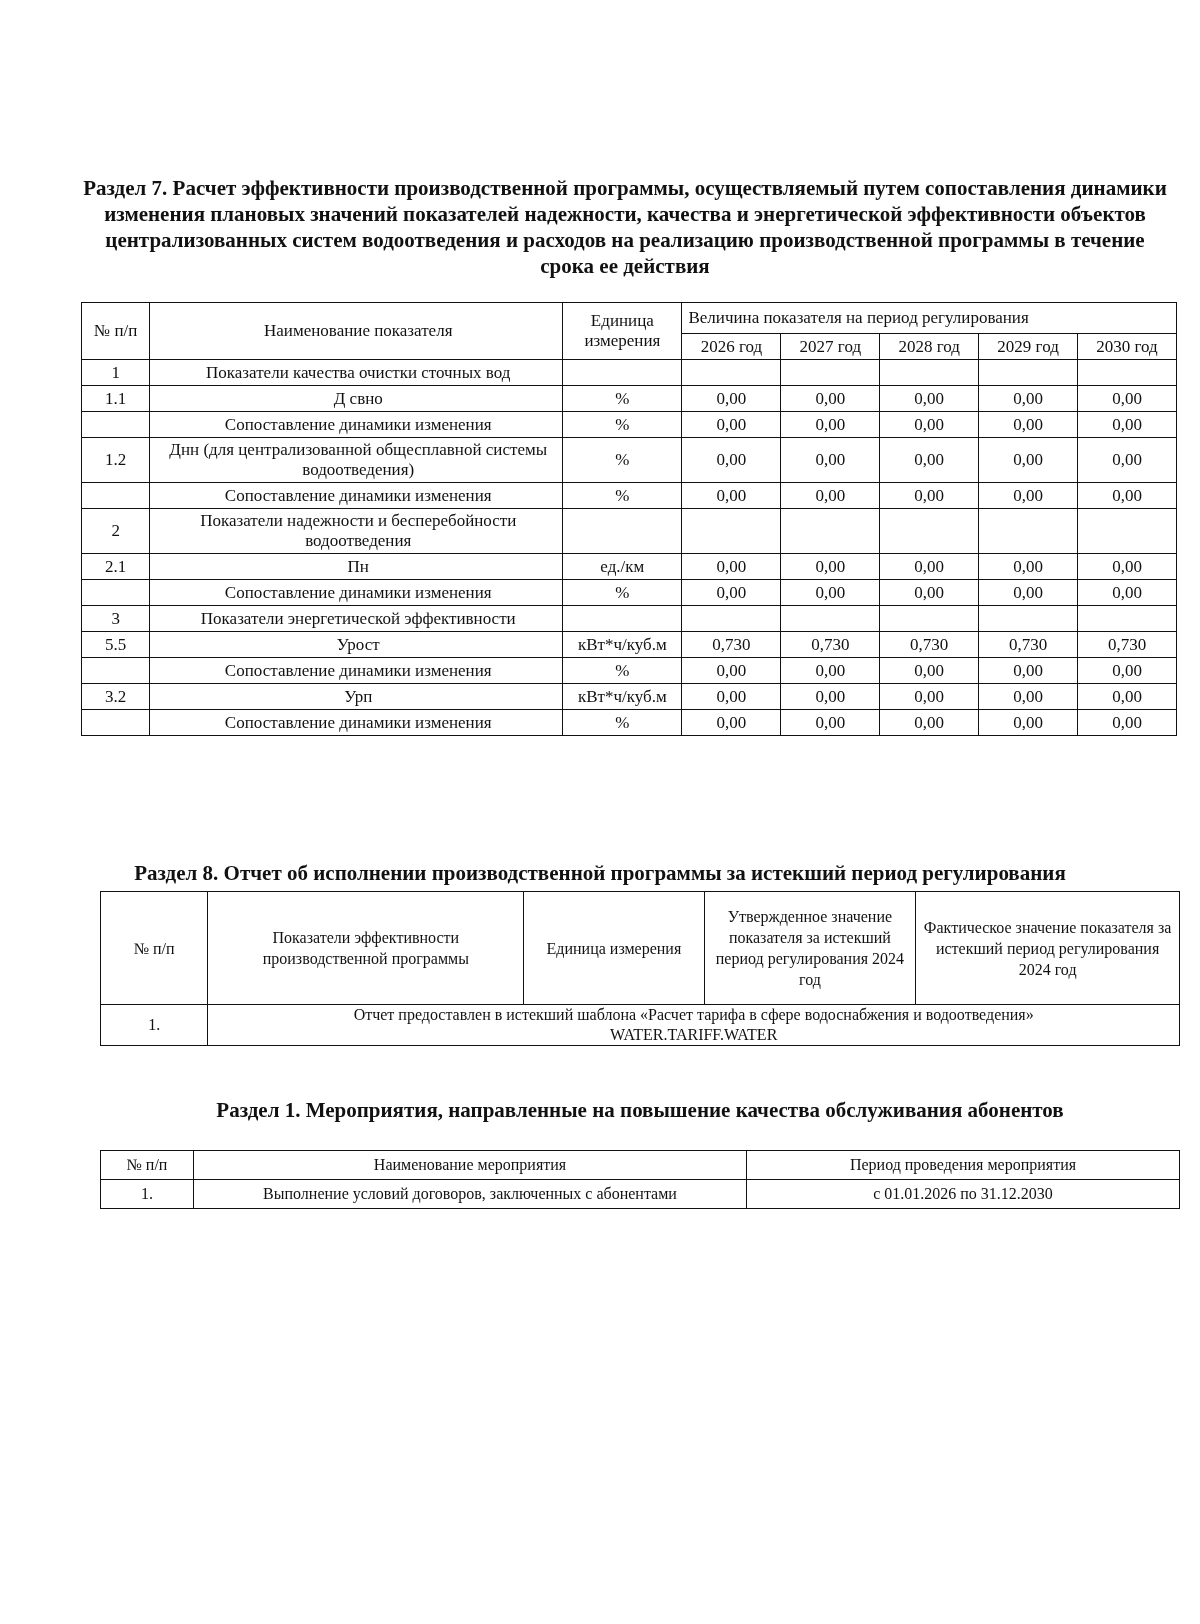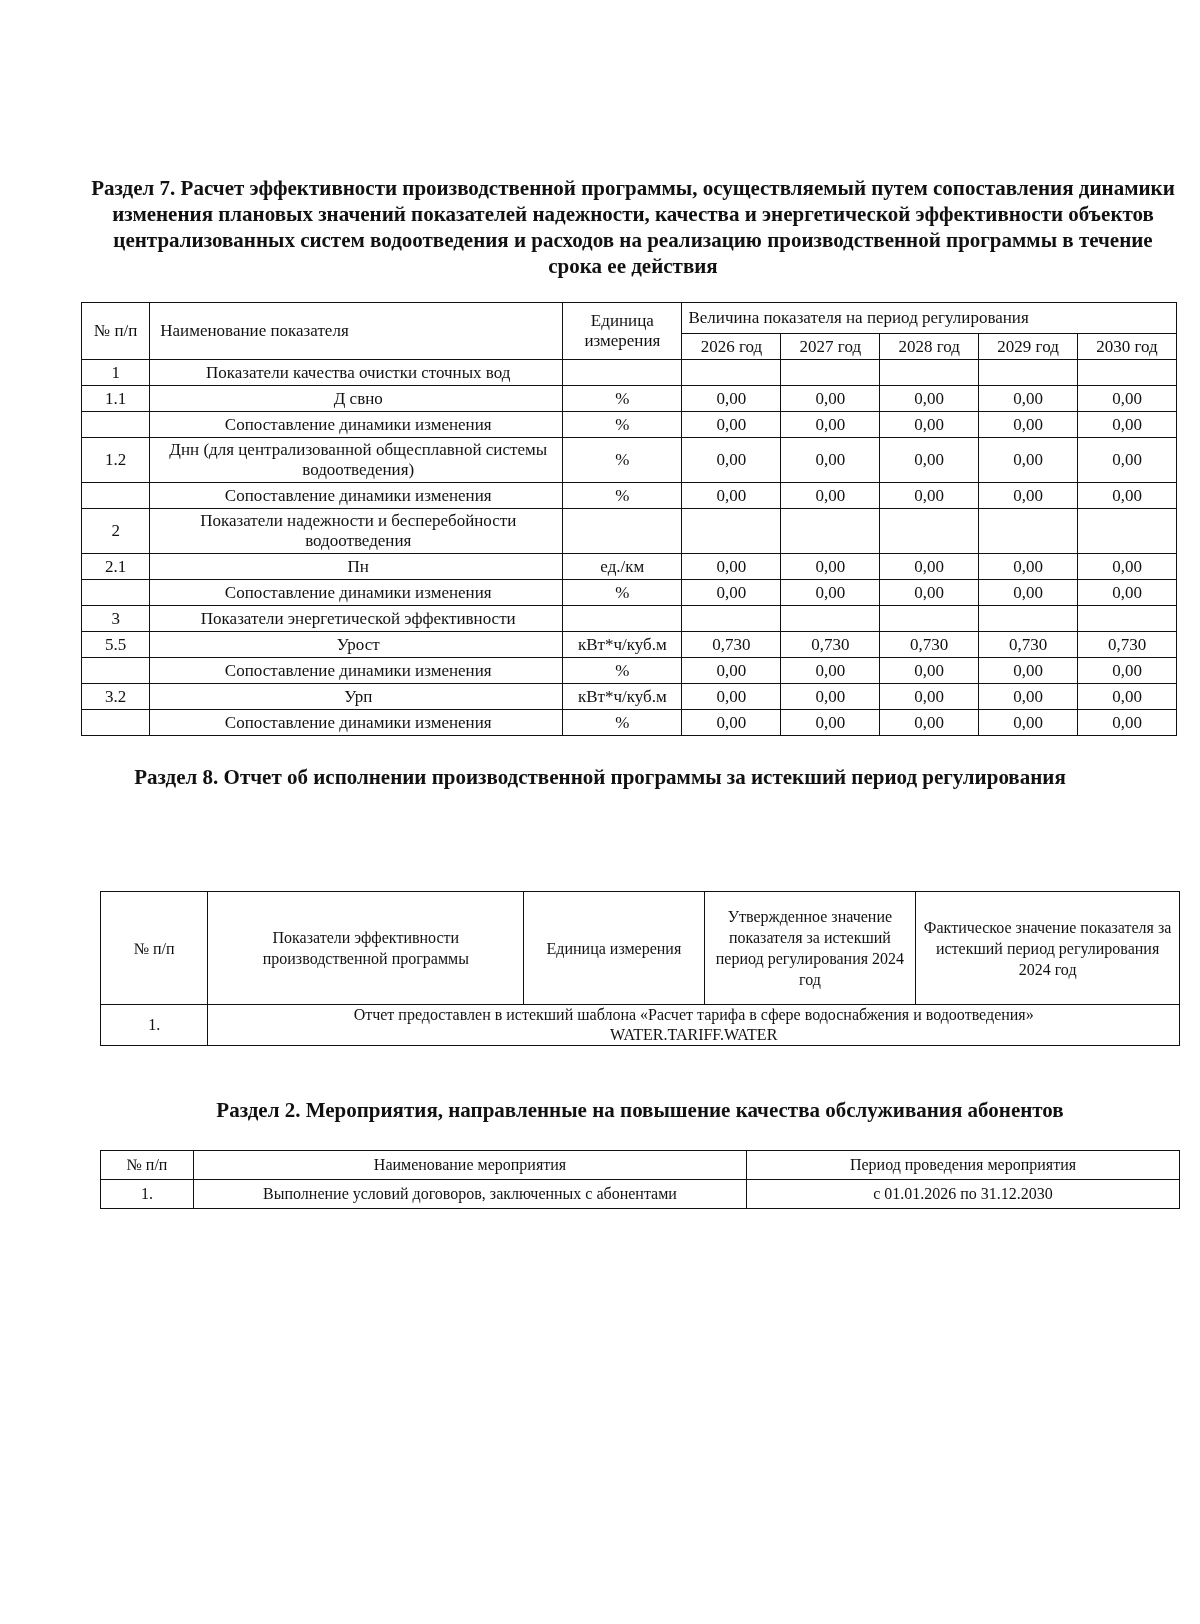--- a/index.html
+++ b/index.html
@@ -1,19 +1,19 @@
 <!DOCTYPE html>
 <html><head>
   <meta charset="utf-8">
   <style>
     html, body { margin: 0; padding: 0; background: #ffffff; }
     body { width: 1200px; height: 1624px; position: relative; font-family: "Liberation Serif", serif; color: #111; overflow: hidden; }
     .h-title { position: absolute; left: 80px; width: 1090px; text-align: center; font-weight: bold; font-size: 21px; line-height: 26px; }
-    #s7-title { top: 175px; margin-left: 8px; }
-    #s8-title { top: 764px; left: 100px; width: 1000px; }
+    #s7-title { top: 175px; }
+    #s8-title { top: 860px; left: 100px; width: 1000px; }
     #s9-title { top: 1097px; left: 100px; width: 1080px; }
     table { border-collapse: collapse; position: absolute; font-size: 17px; }
     td, th { border: 1.5px solid #111; padding: 0 6px; font-weight: normal; }
     #t7 { left: 81px; top: 302px; width: 1096px; }
     #t7 td, #t7 th { height: 25px; }
     #t7 .c-num { width: 54px; text-align: center; }
     #t7 .c-name { width: 388px; text-align: center; padding-left: 10px; }
     #t7 .c-unit { width: 112px; text-align: center; padding: 0 2px; }
     #t7 .c-val { width: 84px; text-align: center; }
     #t7 th { text-align: left; }
@@ -26,21 +26,21 @@
   </style>
 </head>
 <body>
 
 <div class="h-title" id="s7-title">Раздел 7.  Расчет эффективности производственной программы, осуществляемый путем сопоставления динамики изменения плановых значений показателей надежности, качества и энергетической эффективности объектов централизованных систем водоотведения и расходов на реализацию производственной программы в течение срока ее действия</div>
 
 <table id="t7">
   <thead>
     <tr>
       <th class="c-num" rowspan="2">№ п/п</th>
-      <th class="c-name" rowspan="2" style="text-align:left">Наименование показателя</th>
+      <th class="c-name" rowspan="2" style="text-align:center">Наименование показателя</th>
       <th class="c-unit" rowspan="2" style="line-height:20px">Единица измерения</th>
       <th colspan="5" style="height:30px">Величина показателя на период регулирования</th>
     </tr>
     <tr>
       <th class="c-val">2026 год</th>
       <th class="c-val">2027 год</th>
       <th class="c-val">2028 год</th>
       <th class="c-val">2029 год</th>
       <th class="c-val">2030 год</th>
     </tr>
@@ -193,21 +193,21 @@
   <tr>
     <td>1.</td>
     <td colspan="4">
       <div>Отчет предоставлен в истекший шаблона «Расчет тарифа в сфере водоснабжения и водоотведения»</div>
       <div>WATER.TARIFF.WATER</div>
     </td>
   </tr>
 </tbody>
   </table>
 
-<div class="h-title" id="s9-title">Раздел 2.  Мероприятия, направленные на повышение качества обслуживания абонентов</div>
+<div class="h-title" id="s9-title">Раздел 1.  Мероприятия, направленные на повышение качества обслуживания абонентов</div>
 
 <table id="t9">
   <tbody>
       <tr>
     <th style="width:80px">№ п/п</th>
     <th style="width:540px">Наименование мероприятия</th>
     <th style="width:420px">Период проведения мероприятия</th>
   </tr>
   <tr>
     <td>1.</td>

